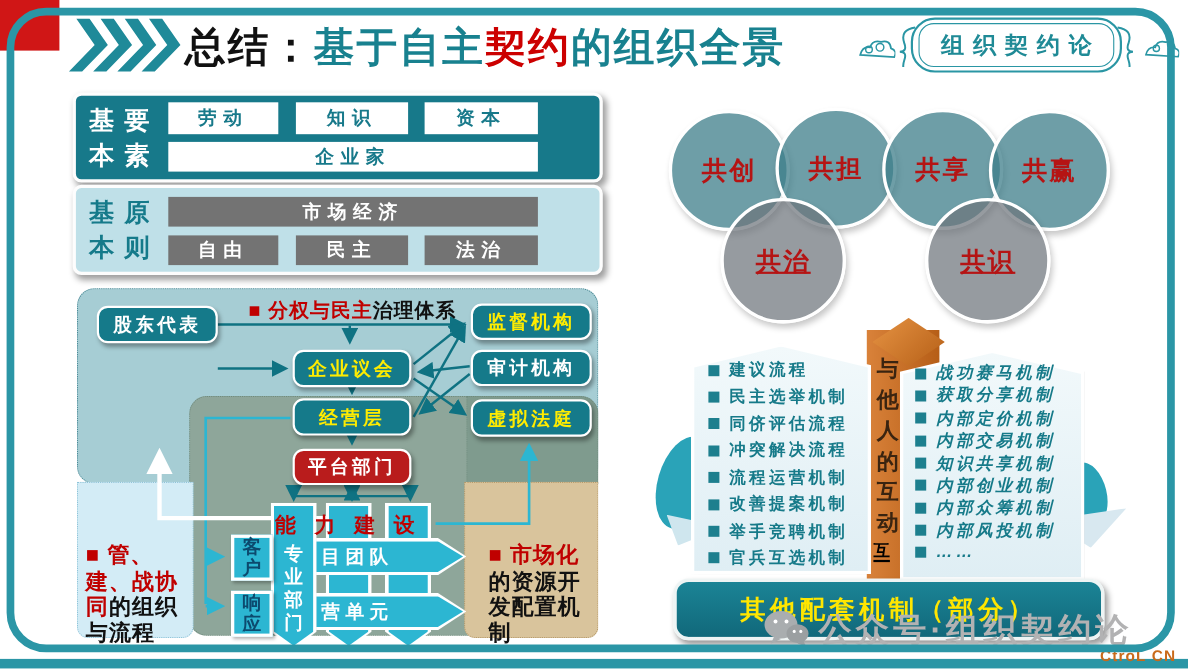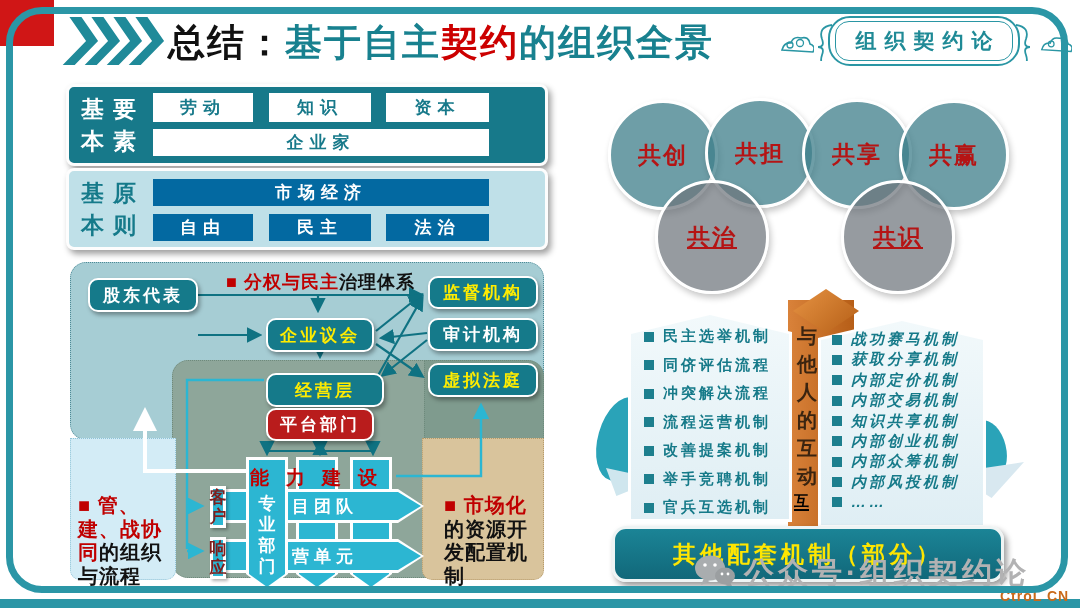--- a/index.html
+++ b/index.html
@@ -28,21 +28,21 @@
   
   .sect{border:3px solid #fdfdfd;border-radius:8px;box-shadow:3px 4px 6px rgba(0,0,0,.38);box-sizing:border-box;}
   #factors{left:66px;top:84px;width:482px;height:82px;background:#17798a;z-index:5;}
   #principles{left:66px;top:168px;width:482px;height:82px;background:#bfe0e8;z-index:5;}
   .panel-label{position:absolute;left:12px;top:6px;width:64px;display:flex;flex-direction:row;
                font-size:23px;line-height:32px;letter-spacing:8px;}
   .panel-label.white{color:#fff;}
   .panel-label.teal{color:#157a8a;}
   .f-item{position:absolute;height:29px;background:#fff;color:#17798a;display:flex;align-items:center;
           justify-content:center;font-size:17px;letter-spacing:6px;}
-  .p-item{position:absolute;height:27px;background:#0369a1;color:#fff;display:flex;align-items:center;
+  .p-item{position:absolute;height:27px;background:#737373;color:#fff;display:flex;align-items:center;
           justify-content:center;font-size:17px;letter-spacing:6px;}
 
   
   #panelA{left:70px;top:262px;width:472px;height:176px;background:#a6cdd4;border-radius:16px;
           border:1px dotted #4d8a96;z-index:1;}
   #panelSage{left:172px;top:360px;width:252px;height:216px;background:#8ea69a;border-radius:16px 0 0 16px;
           border:1px dotted #6e8a7c;z-index:1;}
   #panelSageDark{left:424px;top:360px;width:118px;height:78px;background:#7f9b8e;border-radius:0 16px 0 0;
           border:1px dotted #6e8a7c;z-index:1;}
   #panelLeftBlue{left:70px;top:438px;width:104px;height:140px;background:#d3ecf6;border-radius:0 0 10px 10px;
@@ -70,22 +70,22 @@
         clip-path:polygon(0 0,100% 0,100% calc(100% - 13px),50% 100%,0 calc(100% - 13px));}
   .harrow{position:absolute;width:202px;height:34px;background:#fff;
         clip-path:polygon(0 0,calc(100% - 26px) 0,100% 50%,calc(100% - 26px) 100%,0 100%);
         filter:drop-shadow(2px 2px 2px rgba(0,0,0,.3));}
   .harrow .fill{position:absolute;inset:3px;background:#2cb6d2;
         clip-path:polygon(0 0,calc(100% - 23px) 0,100% 50%,calc(100% - 23px) 100%,0 100%);
         display:flex;align-items:center;justify-content:center;color:#fff;font-size:17px;
         letter-spacing:5px;padding-right:18px;box-sizing:border-box;}
   .vtext{position:absolute;color:#fff;font-size:17px;line-height:21px;width:18px;left:50%;
          transform:translateX(-50%);text-align:center;word-break:break-all;}
-  .sbox{position:absolute;width:16px;background:#2cb6d2;border:3px solid #fff;box-sizing:border-box;
-        color:#7f1d1d;font-size:17px;line-height:19px;display:flex;align-items:center;justify-content:center;
+  .sbox{position:absolute;width:38px;background:#2cb6d2;border:3px solid #fff;box-sizing:border-box;
+        color:#0c4a6e;font-size:17px;line-height:19px;display:flex;align-items:center;justify-content:center;
         box-shadow:2px 2px 3px rgba(0,0,0,.3);z-index:12;}
   .sbox .in{width:18px;text-align:center;word-break:break-all;}
   #capability{left:250px;top:465px;width:150px;color:#c00000;font-size:19px;letter-spacing:17px;
         z-index:13;white-space:nowrap;}
 
   
   .circle{position:absolute;width:110px;height:110px;border-radius:50%;border:3px solid #fff;
           box-shadow:2px 4px 6px rgba(0,0,0,.22);display:flex;align-items:center;justify-content:center;
           color:#b51414;font-size:23px;letter-spacing:2px;box-sizing:border-box;z-index:5;}
   .circle.teal{background:rgba(62,126,138,.75);}
@@ -240,21 +240,21 @@
     </g>
   </svg>
 
   <div class="cap" style="left:226px;top:270px">
     <span class="red">■</span>
     <span class="red">分权与民主</span><span class="black">治理体系</span>
   </div>
 
   <div class="node" style="left:88px;top:278px;width:110px;height:34px">股东代表</div>
   <div class="node yellow" style="left:266px;top:318px;width:108px;height:34px">企业议会</div>
-  <div class="node yellow" style="left:266px;top:373px;width:118px;height:34px">经营层</div>
+  <div class="node yellow" style="left:266px;top:362px;width:108px;height:34px">经营层</div>
   <div class="node cyanbg" style="left:266px;top:408px;width:108px;height:33px">平台部门</div>
   <div class="node yellow" style="left:428px;top:276px;width:110px;height:33px">监督机构</div>
   <div class="node" style="left:428px;top:318px;width:110px;height:33px">审计机构</div>
   <div class="node yellow" style="left:428px;top:363px;width:110px;height:34px">虚拟法庭</div>
 
   <div class="abs vbar" style="left:296px;top:457px;z-index:10">
       <div class="fill"></div>
     </div>
   <div class="abs vbar" style="left:350px;top:457px;z-index:10">
       <div class="fill"></div>
@@ -316,20 +316,24 @@
       <div class="pfill"></div>
     </div>
   <div class="abs" id="diamond"></div>
   <div class="abs" id="spine-text">与他人的互动</div>
   <div class="abs page" id="page-right">
       <div class="pfill" style="clip-path:polygon(0 19px,50% 0,100% 19px,100% 100%,0 100%)"></div>
     </div>
   <div class="abs" id="spine-overflow">互</div>
 
   <ul class="mech-list" id="list-left">
+    <li>
+        <span class="bullet-sq"></span>
+        <span>建议流程</span>
+      </li>
     <li>
         <span class="bullet-sq"></span>
         <span>民主选举机制</span>
       </li>
     <li>
         <span class="bullet-sq"></span>
         <span>同侪评估流程</span>
       </li>
     <li>
         <span class="bullet-sq"></span>

